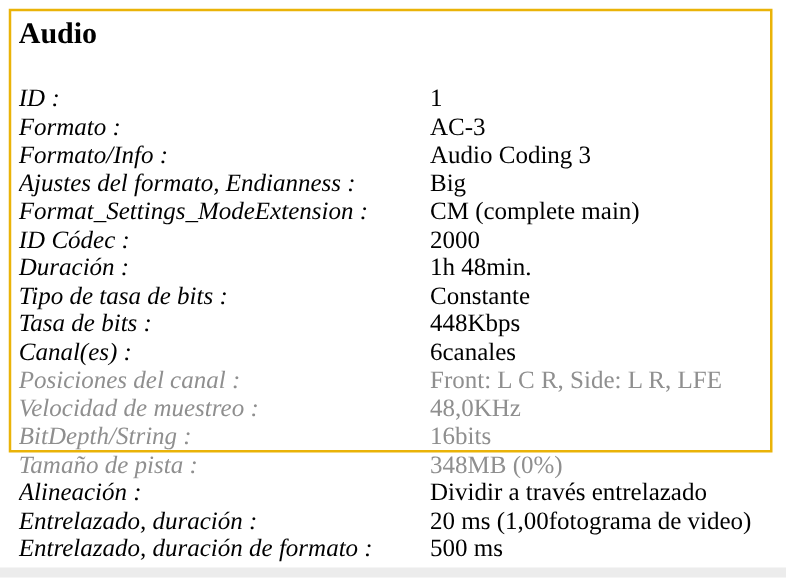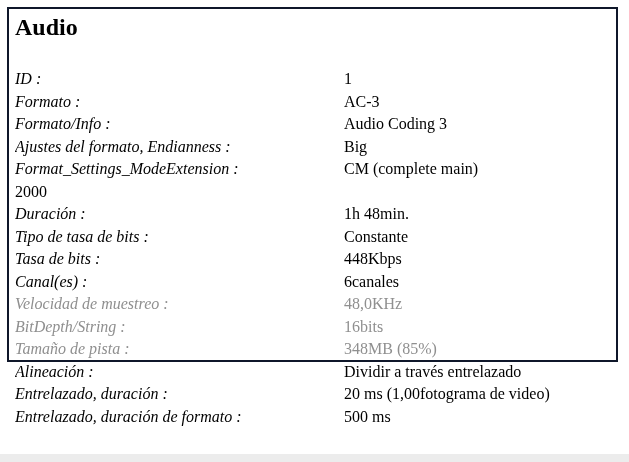--- a/index.html
+++ b/index.html
@@ -23,21 +23,21 @@
     height: 8px;
     background: #ececec;
   }
   .info-window {
     position: absolute;
     left: 7px;
     top: 7px;
     width: 611px;
     height: 355px;
     box-sizing: border-box;
-    border: 2px solid #0f172a;
+    border: 2px solid #eab308;
     background: #ffffff;
     text-decoration: underline;
   }
   .section-title {
     position: absolute;
     left: 6px;
     top: 5px;
     margin: 0;
     font-size: 24px;
     font-weight: bold;
@@ -47,21 +47,21 @@
   .rows {
     position: absolute;
     left: 6px;
     top: 59px;
     right: 4px;
   }
   .row {
     display: flex;
     height: 22.5px;
     line-height: 22.5px;
-    font-size: 16px;
+    font-size: 20px;
     white-space: nowrap;
     overflow: hidden;
   }
   .row .label {
     flex: none;
     width: 329px;
     font-style: italic;
   }
   .row .value {
     flex: 1;
@@ -95,20 +95,21 @@
     <span class="label">Ajustes del formato, Endianness :</span>
     <span class="value">Big</span>
   </div>
 
   <div class="row">
     <span class="label">Format_Settings_ModeExtension :</span>
     <span class="value">CM (complete main)</span>
   </div>
 
   <div class="row">
+    <span class="label">ID Códec :</span>
     <span class="value">2000</span>
   </div>
 
   <div class="row">
     <span class="label">Duración :</span>
     <span class="value">1h 48min.</span>
   </div>
 
   <div class="row">
     <span class="label">Tipo de tasa de bits :</span>
@@ -118,34 +119,38 @@
   <div class="row">
     <span class="label">Tasa de bits :</span>
     <span class="value">448Kbps</span>
   </div>
 
   <div class="row">
     <span class="label">Canal(es) :</span>
     <span class="value">6canales</span>
   </div>
 
+  <div class="row muted">
+    <span class="label">Posiciones del canal :</span>
+    <span class="value">Front: L C R, Side: L R, LFE</span>
+  </div>
 
   <div class="row muted">
     <span class="label">Velocidad de muestreo :</span>
     <span class="value">48,0KHz</span>
   </div>
 
   <div class="row muted">
     <span class="label">BitDepth/String :</span>
     <span class="value">16bits</span>
   </div>
 
   <div class="row muted">
     <span class="label">Tamaño de pista :</span>
-    <span class="value">348MB (85%)</span>
+    <span class="value">348MB (0%)</span>
   </div>
 
   <div class="row">
     <span class="label">Alineación :</span>
     <span class="value">Dividir a través entrelazado</span>
   </div>
 
   <div class="row">
     <span class="label">Entrelazado, duración :</span>
     <span class="value">20 ms (1,00fotograma de video)</span>

